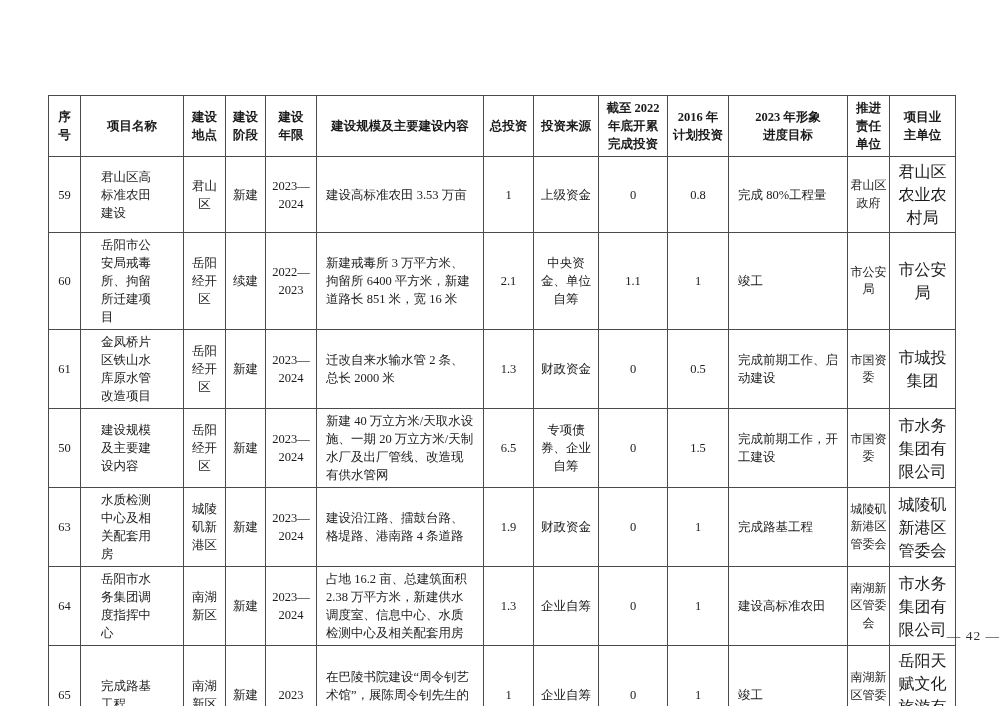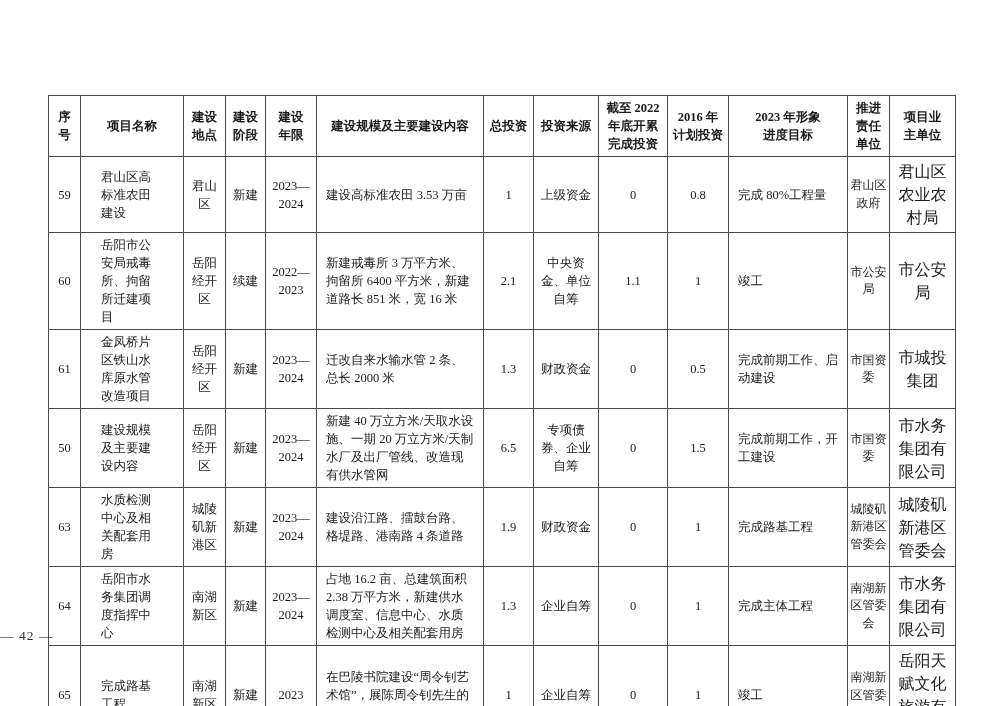--- a/index.html
+++ b/index.html
@@ -74,21 +74,21 @@
   col.c-planned_2023 { width: 61px; }
   col.c-progress_goal_2023 { width: 119px; }
   col.c-responsible_unit { width: 42px; }
   col.c-owner_unit { width: 66px; }
 
   .page-number {
     position: absolute;
     left: 0;
     right: 0;
     top: 628px;
-    text-align: left;
+    text-align: right;
     font-size: 13.5px;
     color: #333333;
     letter-spacing: 1px;
   }
 </style>
 </head>
 <body>
 
 <div class="page">
   <table class="project-table">
@@ -215,21 +215,21 @@
           <td class="col-index">64</td>
           <td class="col-name">岳阳市水务集团调度指挥中心</td>
           <td class="col-location">南湖新区</td>
           <td class="col-stage">新建</td>
           <td class="col-years">2023—2024</td>
           <td class="col-content">占地 16.2 亩、总建筑面积 2.38 万平方米，新建供水调度室、信息中心、水质检测中心及相关配套用房</td>
           <td class="col-total_investment">1.3</td>
           <td class="col-funding_source">企业自筹</td>
           <td class="col-invested_by_end_2022">0</td>
           <td class="col-planned_2023">1</td>
-          <td class="col-progress_goal_2023">完成主体工程</td>
+          <td class="col-progress_goal_2023">建设高标准农田</td>
           <td class="col-responsible_unit">南湖新区管委会</td>
           <td class="col-owner_unit">市水务集团有限公司</td>
         </tr>
         <tr>
           <td class="col-index">65</td>
           <td class="col-name">完成路基工程</td>
           <td class="col-location">南湖新区</td>
           <td class="col-stage">新建</td>
           <td class="col-years">2023</td>
           <td class="col-content">在巴陵书院建设“周令钊艺术馆”，展陈周令钊先生的艺术作品</td>

